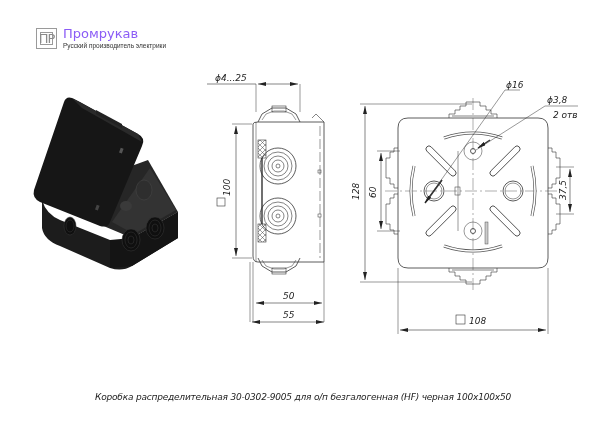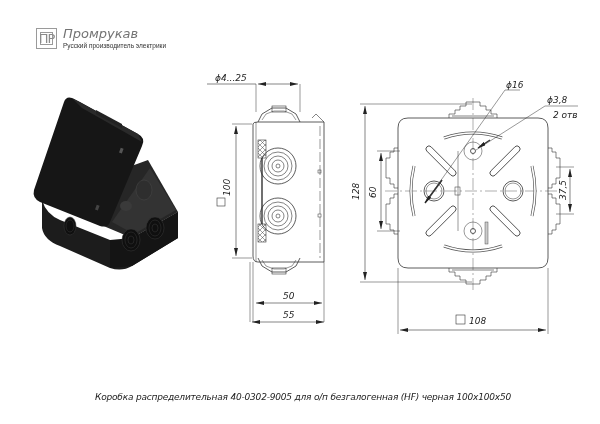--- a/index.html
+++ b/index.html
@@ -1,21 +1,21 @@
 <!DOCTYPE html>
 <html><head>
 <meta charset="utf-8">
 <style>
   html,body{margin:0;padding:0;background:#ffffff;}
   body{width:600px;height:424px;position:relative;overflow:hidden;font-family:"DejaVu Sans",sans-serif;}
   .logo{position:absolute;left:36px;top:27px;display:flex;align-items:center;}
   .logo-mark{width:21px;height:21px;border:1.5px solid #9a9a9a;box-sizing:border-box;position:relative;}
   .logo-mark .inner{position:absolute;left:3px;top:3px;right:3px;bottom:3px;border:1px solid #9a9a9a;display:flex;align-items:center;justify-content:center;font-size:13px;color:#8a8a8a;line-height:1;letter-spacing:-1px;}
   .logo-text{margin-left:6px;display:flex;flex-direction:column;}
-  .brand{font-family:"DejaVu Sans",sans-serif;font-size:13px;color:#737373;line-height:14px;font-style:italic;}
+  .brand{font-family:"DejaVu Sans",sans-serif;font-size:13px;color:#8b5cf6;line-height:14px;}
   .tagline{font-family:"Liberation Sans",sans-serif;font-size:6.5px;color:#333;line-height:9px;}
   svg.drawing{position:absolute;left:0;top:0;}
   .dim{font-family:"DejaVu Sans",sans-serif;font-style:italic;font-size:9px;fill:#222;}
   .caption{position:absolute;left:95px;top:392px;font-family:"DejaVu Sans",sans-serif;font-style:italic;font-size:9px;color:#222;white-space:nowrap;letter-spacing:-0.2px;}
 </style>
 </head>
 <body>
 
 <div class="logo">
   <div class="logo-mark">
@@ -205,13 +205,13 @@
   </g>
   <text class="dim" x="506" y="88">ϕ16</text>
   <text class="dim" x="547" y="103">ϕ3,8</text>
   <text class="dim" x="553" y="118">2 отв</text>
   <text class="dim" x="0" y="0" transform="translate(359,200) rotate(-90)">128</text>
   <text class="dim" x="0" y="0" transform="translate(376,198) rotate(-90)">60</text>
   <text class="dim" x="0" y="0" transform="translate(566,200) rotate(-90)">37,5</text>
   <text class="dim" x="469" y="324">108</text>
 </svg>
 
-<div class="caption">Коробка распределительная 40-0302-9005 для о/п безгалогенная (HF) черная 100х100х50</div>
+<div class="caption">Коробка распределительная 30-0302-9005 для о/п безгалогенная (HF) черная 100х100х50</div>
 
 </body></html>

